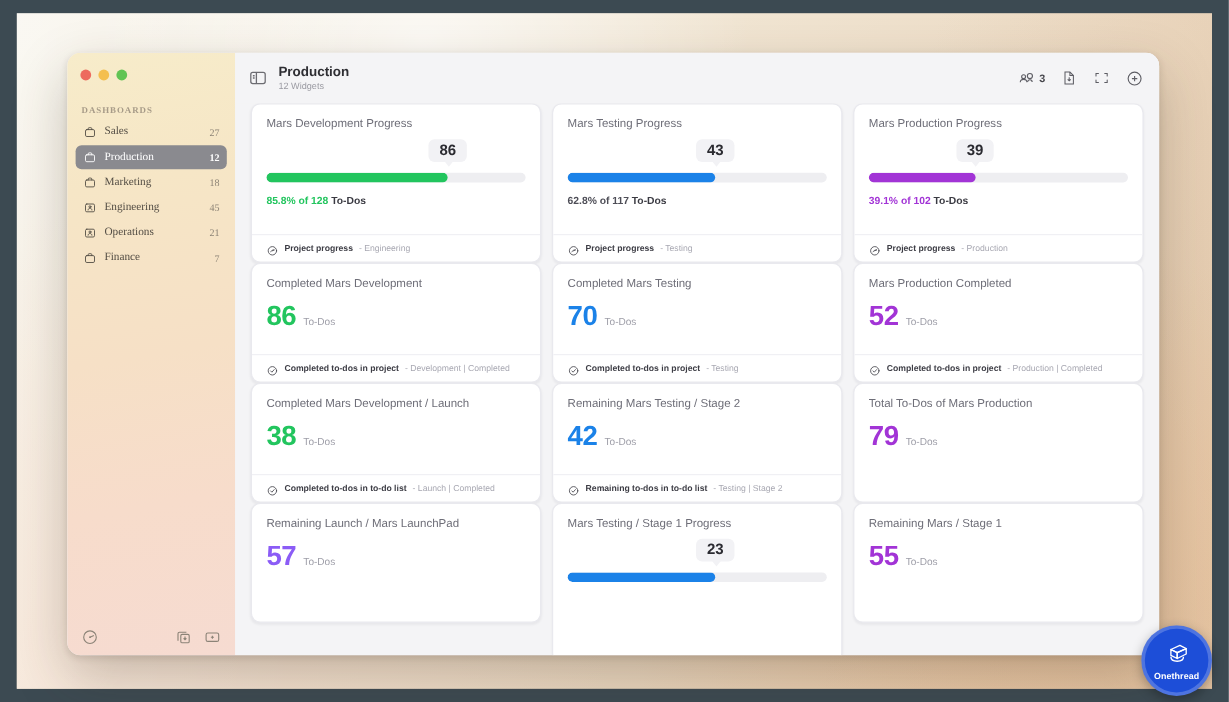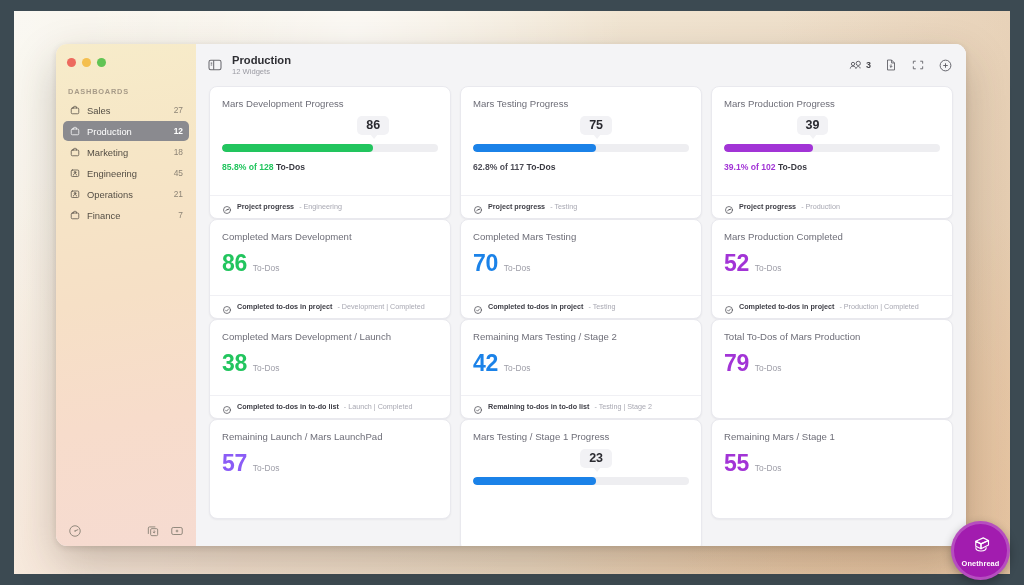--- a/index.html
+++ b/index.html
@@ -44,20 +44,21 @@
     z-index: 3;
   }
 
   
   #sidebar {
     width: 140px;
     flex: 0 0 140px;
     background: linear-gradient(170deg, #f7ecca 0%, #f6e6c6 22%, #f6e0c6 50%, #f7dccb 74%, #f6dbd1 100%);
     position: relative;
     padding: 0;
+    font-family: Liberation Serif, serif;
   }
   .traffic-lights {
     display: flex; gap: 6px;
     padding: 14px 0 0 11px;
   }
   .tl { width: 9px; height: 9px; border-radius: 50%; }
   .tl.red    { background: #ed6a5e; }
   .tl.yellow { background: #f4bf4f; }
   .tl.green  { background: #61c454; }
 
@@ -213,21 +214,21 @@
   
   .row-h-prog { height: 133px; }
   .row-h-num  { height: 100px; }
 
   
   #onethread-badge {
     position: absolute;
     right: 14px; bottom: 5px;
     width: 59px; height: 59px;
     border-radius: 50%;
-    background: #a21caf;
+    background: #1d4ed8;
     box-shadow: 0 3px 10px rgba(0,0,0,0.3);
     display: flex; flex-direction: column;
     align-items: center; justify-content: center;
     z-index: 6;
     border: 3px solid rgba(255,255,255,0.22);
   }
   #onethread-badge svg { display:block; margin-bottom: 2px; }
   #onethread-text {
     color: #ffffff;
     font-size: 7.4px;
@@ -417,21 +418,21 @@
                   <path d="M12 12 l3.2 -2.2"></path>
                 </svg></span>
         <span class="footer-main">Project progress</span>
         <span class="footer-sub">- Engineering</span>
       </div>
           </div>
           <div class="card prog-card row-h-prog">
             <div class="card-title">Mars Testing Progress</div>
             <div class="card-body">
         <div class="bubble-row">
-          <span class="bubble" style="left:57%">75</span>
+          <span class="bubble" style="left:57%">43</span>
         </div>
         <div class="track">
           <div class="fill" style="width:57%;background:#1b82e8"></div>
         </div>
         <div class="pct-line" style="color:#4e4e57">
           <span>62.8% of 117</span>
           <span class="pct-tail">To-Dos</span>
         </div>
       </div>
             <div class="card-footer">

